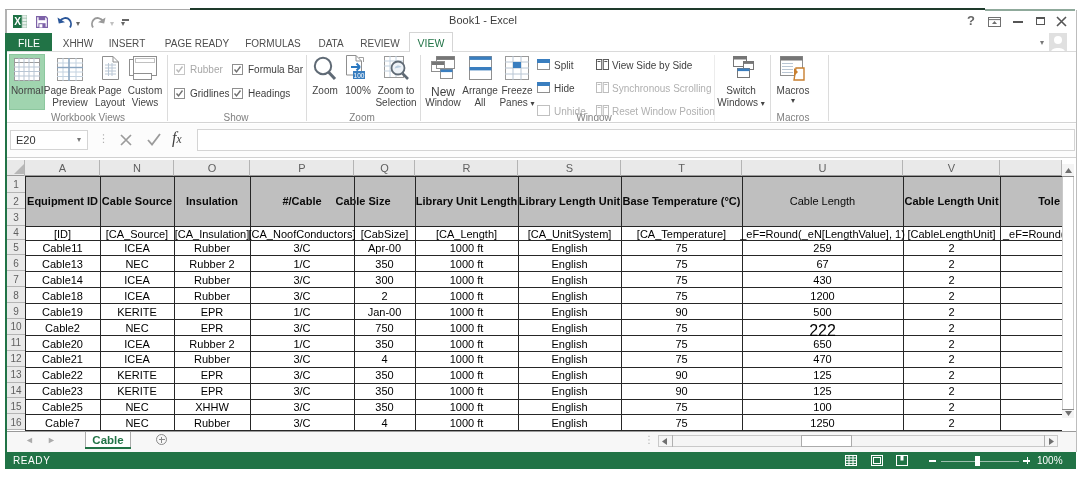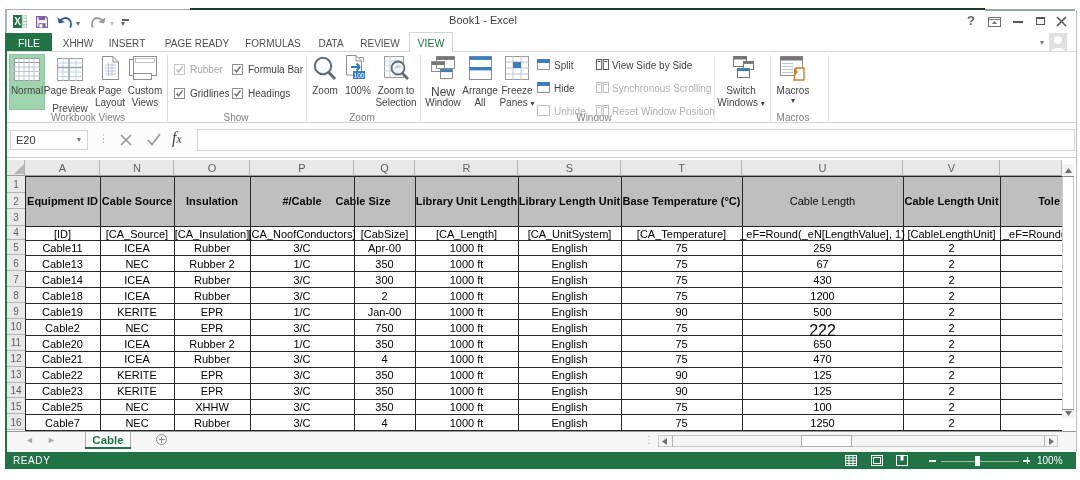--- a/index.html
+++ b/index.html
@@ -107,21 +107,21 @@
         <line x1="0" y1="14" x2="26" y2="14"></line>
         <line x1="0" y1="18.5" x2="26" y2="18.5"></line>
 <line x1="6" y1="0" x2="6" y2="23"></line>
         <line x1="12" y1="0" x2="12" y2="23"></line>
         <line x1="19" y1="0" x2="19" y2="23"></line>
 </g>
 <line x1="12" y1="0" x2="12" y2="23" stroke="#8aa5c0" stroke-width="1.4"></line>
 <line x1="0" y1="9.5" x2="26" y2="9.5" stroke="#8aa5c0" stroke-width="1.4"></line>
 </svg>
 <div class="t ctr" style="left:70px;top:85px;font-size:10px;color:#444">Page Break</div>
-<div class="t ctr" style="left:70px;top:103px;font-size:10px;color:#444">Preview</div>
+<div class="t ctr" style="left:70px;top:97px;font-size:10px;color:#444">Preview</div>
 <svg class="ab" style="left:102px;top:56px" width="17" height="24" viewBox="0 0 17 24">
 <path d="M0.5 0.5 H11 L16.5 6 V23.5 H0.5 Z" fill="#fff" stroke="#8f8f8f"></path>
 <path d="M11 0.5 V6 H16.5" fill="none" stroke="#8f8f8f"></path>
 <g stroke="#b9c6d4" stroke-width="1">
 <line x1="3" y1="9" x2="14" y2="9"></line>
         <line x1="3" y1="12" x2="14" y2="12"></line>
 <line x1="3" y1="15" x2="14" y2="15"></line>
         <line x1="3" y1="18" x2="14" y2="18"></line>
 <line x1="6.5" y1="7" x2="6.5" y2="20"></line>
         <line x1="10" y1="7" x2="10" y2="20"></line>

